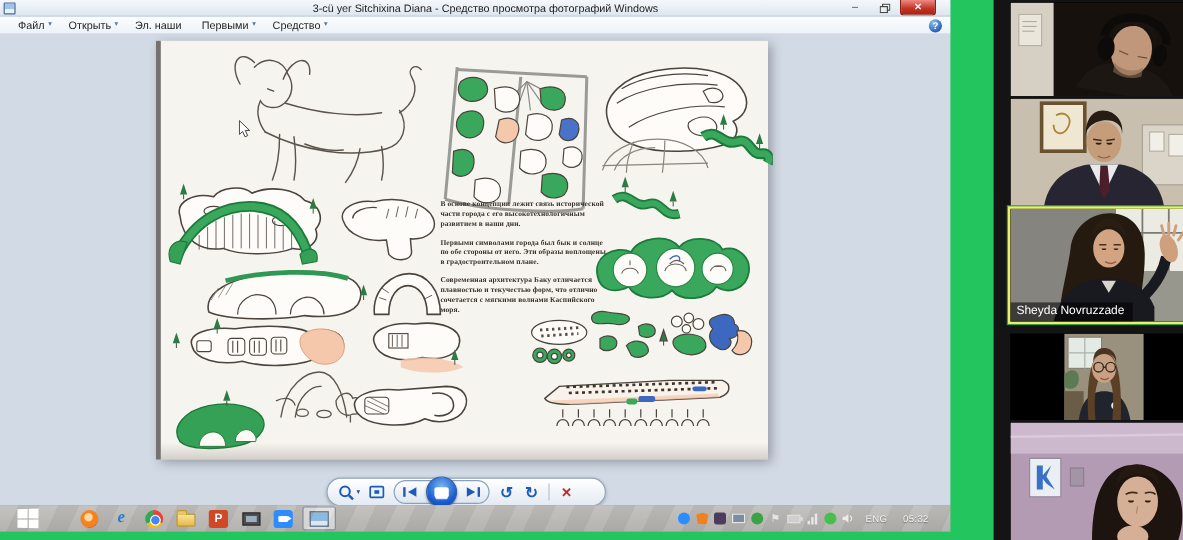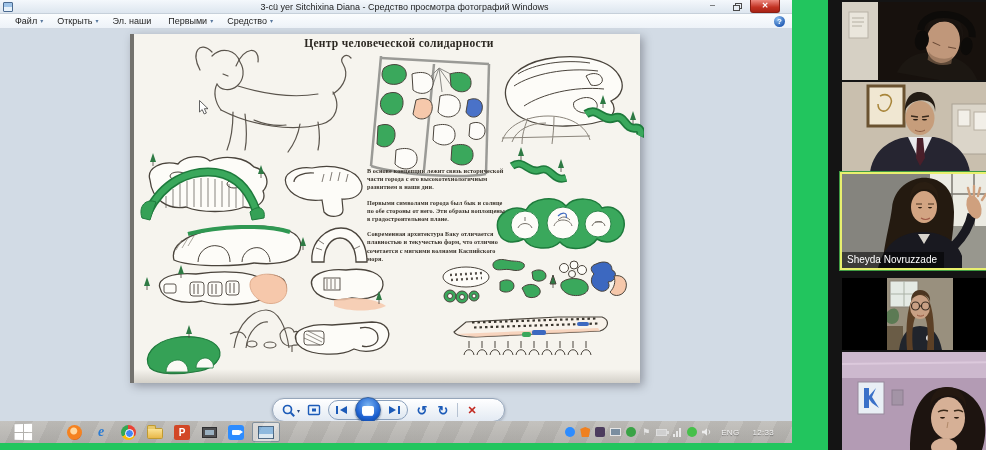--- a/index.html
+++ b/index.html
@@ -333,21 +333,20 @@
           </g>
 
           <g fill="#fdfcf8" stroke="#4a443c" stroke-width="1.3">
             <path d="M162,306 C158,296 176,289 198,291 L238,288 C252,288 258,297 253,307 C248,317 232,320 220,315 C206,323 178,321 168,314 C164,311 162,309 162,306 Z"></path>
             <rect x="170" y="297" width="20" height="14" rx="3" fill="none" stroke-width="0.9"></rect>
             <path d="M172,300 L188,308 M174,297 L190,305 M170,304 L186,311" stroke-width="0.6" fill="none"></path>
             <path d="M226,294 C236,292 244,296 244,304 C244,310 236,314 228,312" fill="none"></path>
           </g>
         </svg>
 
-        <div class="photo-title">Центр человеческой солидарности</div>
         <div class="photo-text">
           <p>В основе концепции лежит связь исторической части города с его высокотехнологичным развитием в наши дни.</p>
           <p>Первыми символами города был бык и солнце по обе стороны от него. Эти образы воплощены в градостроительном плане.</p>
           <p>Современная архитектура Баку отличается плавностью и текучестью форм, что отлично сочетается с мягкими волнами Каспийского моря.</p>
         </div>
       </div>
 
       <svg class="cursor" width="10" height="15" viewBox="0 0 10 15">
         <path d="M0.5,0.5 L0.5,12 L3.2,9.6 L5.2,14 L7.4,13 L5.4,8.7 L9,8.7 Z" fill="#fff" stroke="#3a3a3a" stroke-width="0.8"></path>
       </svg>
@@ -439,21 +438,21 @@
           <i style="height:9px"></i>
         </span>
       <span class="tray-ico t-sync"></span>
       <span class="tray-ico">
         <svg width="11" height="10" viewBox="0 0 11 10">
             <path d="M0,3.5 L2.5,3.5 L5.5,1 L5.5,9 L2.5,6.5 L0,6.5 Z" fill="#ececec"></path>
             <path d="M7,2.5 C9,3.8 9,6.2 7,7.5" stroke="#ececec" fill="none"></path>
           </svg>
       </span>
       <span class="tray-txt">ENG</span>
-      <span class="tray-txt">12:33</span>
+      <span class="tray-txt">05:32</span>
     </div>
   </div>
 
   <div class="sidebar">
 
     <div class="tile" style="top:2px;height:78px">
       <svg width="156" height="78">
         <rect width="156" height="78" fill="#17110d"></rect>
         <rect x="0" y="0" width="36" height="78" fill="#d6d0c4"></rect>
         <rect x="7" y="10" width="19" height="26" fill="#eae6dc" stroke="#b8b2a6"></rect>

